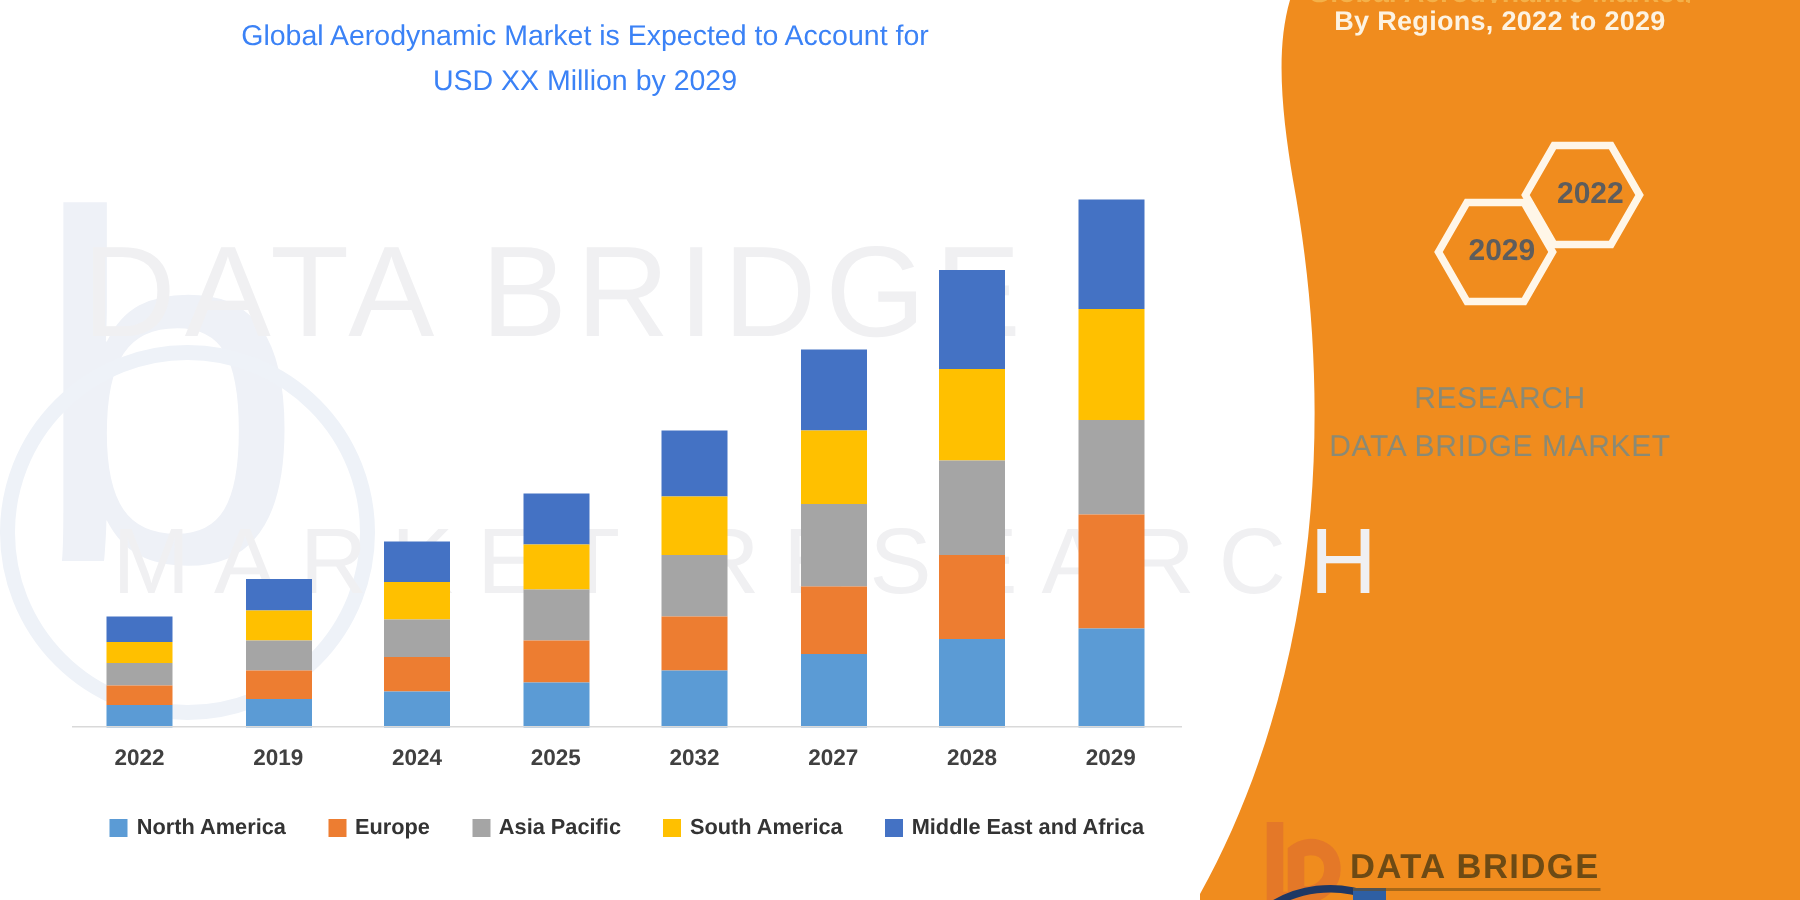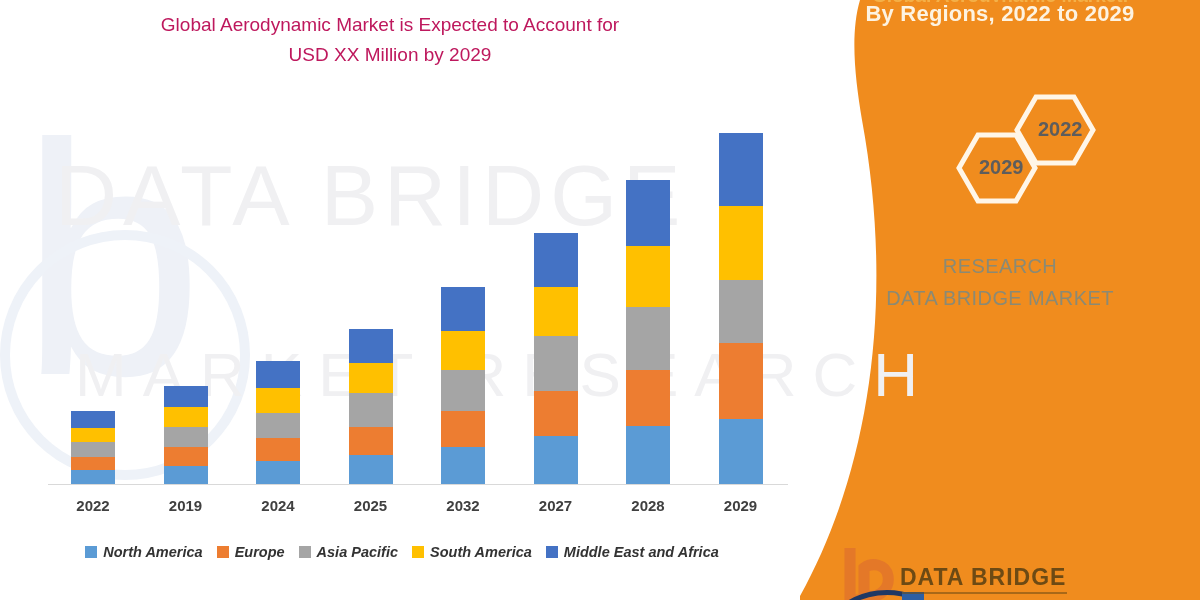--- a/index.html
+++ b/index.html
@@ -13,21 +13,21 @@
 
   
   .orange-panel {
     position: absolute; top: 0; right: 0; width: 400px; height: 600px;
     overflow: hidden;
   }
   .orange-panel svg { display: block; }
 
   .panel-heading {
     position: absolute; top: 2px; left: 0; width: 400px;
-    text-align: center; color: #fdf3e2; font-size: 22px; font-weight: 600;
+    text-align: center; color: #fdf3e2; font-size: 18px; font-weight: 600;
     letter-spacing: .2px; line-height: 24px; z-index: 6;
   }
   .panel-heading-cut {
     position: absolute; top: -16px; left: 0; width: 400px;
     text-align: center; color: #f4b149; font-size: 19px; font-weight: 600;
     line-height: 24px; z-index: 5; overflow: hidden; height: 18px;
   }
 
   .hexes { position: absolute; top: 92px; left: 0; width: 400px; height: 125px; z-index: 6; }
   .hex-label {
@@ -53,21 +53,21 @@
   .dbmr-underline {
     position: absolute; left: 60px; top: 44px; width: 165px; height: 2px;
     background: #6d4a14; opacity: .55;
   }
 
   
   .chart-wrap { position: absolute; left: 0; top: 0; width: 830px; height: 600px; }
 
   .chart-title {
     position: absolute; left: 70px; top: 10px; width: 640px;
-    text-align: center; color: #be185d; font-size: 19px; line-height: 30px;
+    text-align: center; color: #3b82f6; font-size: 19px; line-height: 30px;
     font-weight: 400;
   }
 
   .watermark {
     position: absolute; left: 55px; top: 110px; width: 1080px;
     color: #f0f0f2; font-size: 86px; font-weight: 400; letter-spacing: 6px;
     line-height: 170px; white-space: nowrap; z-index: 1; user-select: none;
   }
   .watermark.l2 { top: 290px; left: 75px; font-size: 62px; letter-spacing: 16px; }
   .wm-b {
@@ -98,22 +98,22 @@
 
   .xlabels {
     position: absolute; left: 48px; top: 497px; width: 740px; height: 28px; z-index: 3;
   }
   .xlabel {
     position: absolute; width: 90px; text-align: center;
     color: #404040; font-size: 15px; font-weight: 600;
   }
 
   .legend {
-    position: absolute; left: 32px; top: 540px; width: 740px; height: 24px;
-    display: flex; align-items: center; justify-content: center; gap: 14px; z-index: 3; font-style: italic;
+    position: absolute; left: 48px; top: 540px; width: 740px; height: 24px;
+    display: flex; align-items: center; justify-content: center; gap: 28px; z-index: 3;
   }
   .legend-item { display: flex; align-items: center; gap: 6px; }
   .legend-swatch { width: 12px; height: 12px; display: block; }
   .legend-text { color: #333; font-size: 14.5px; font-weight: 600; white-space: nowrap; }
 </style>
 </head>
 <body>
 
 <div id="root">
 

